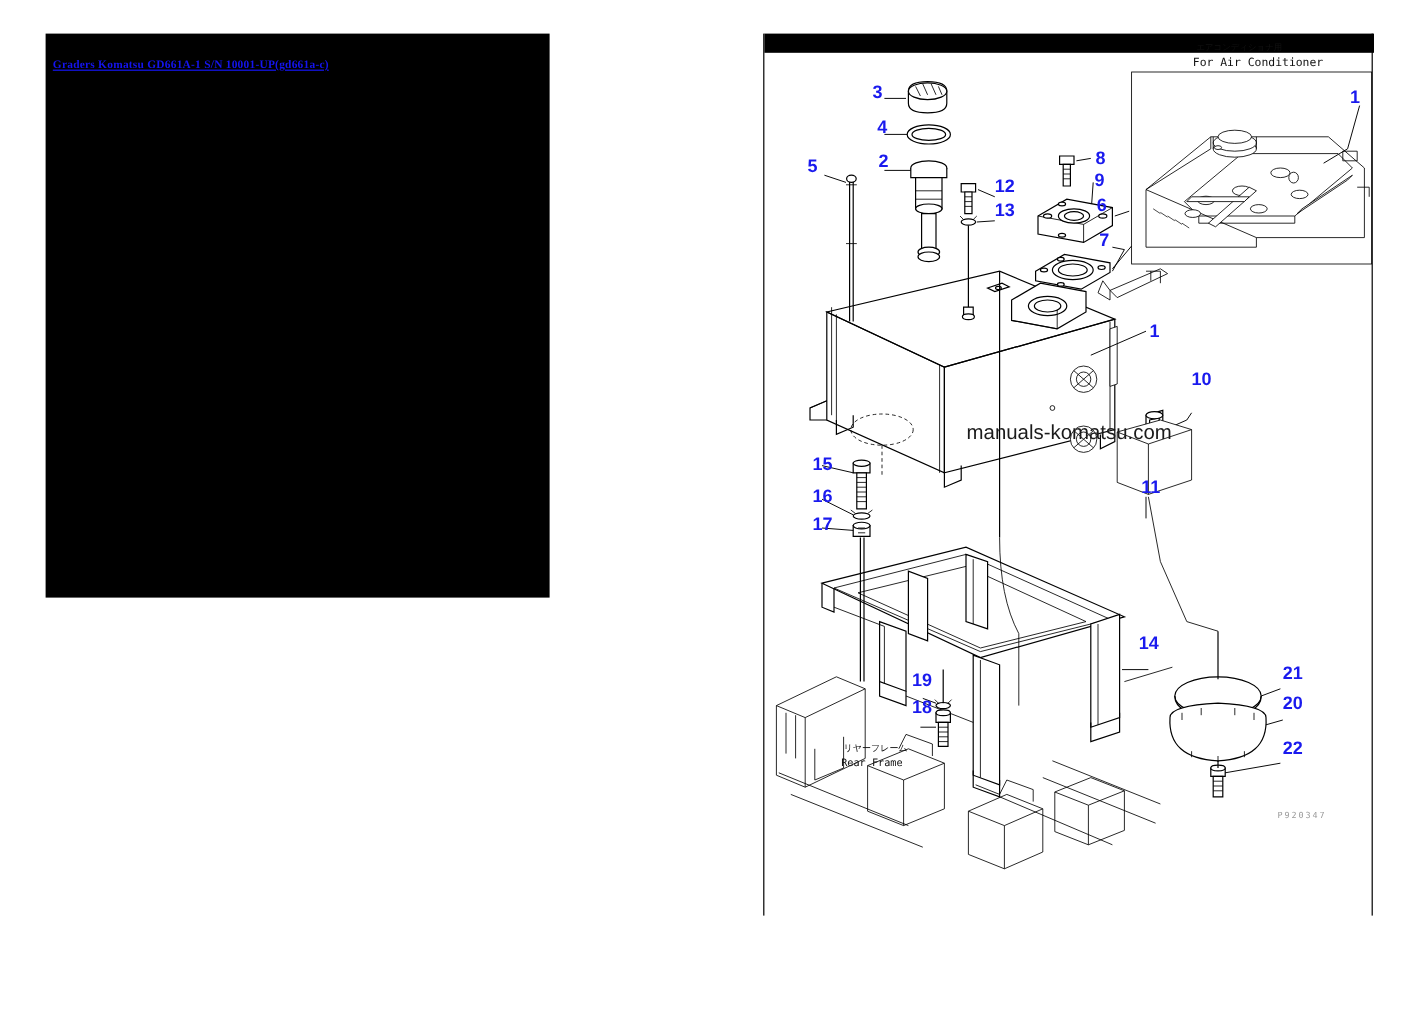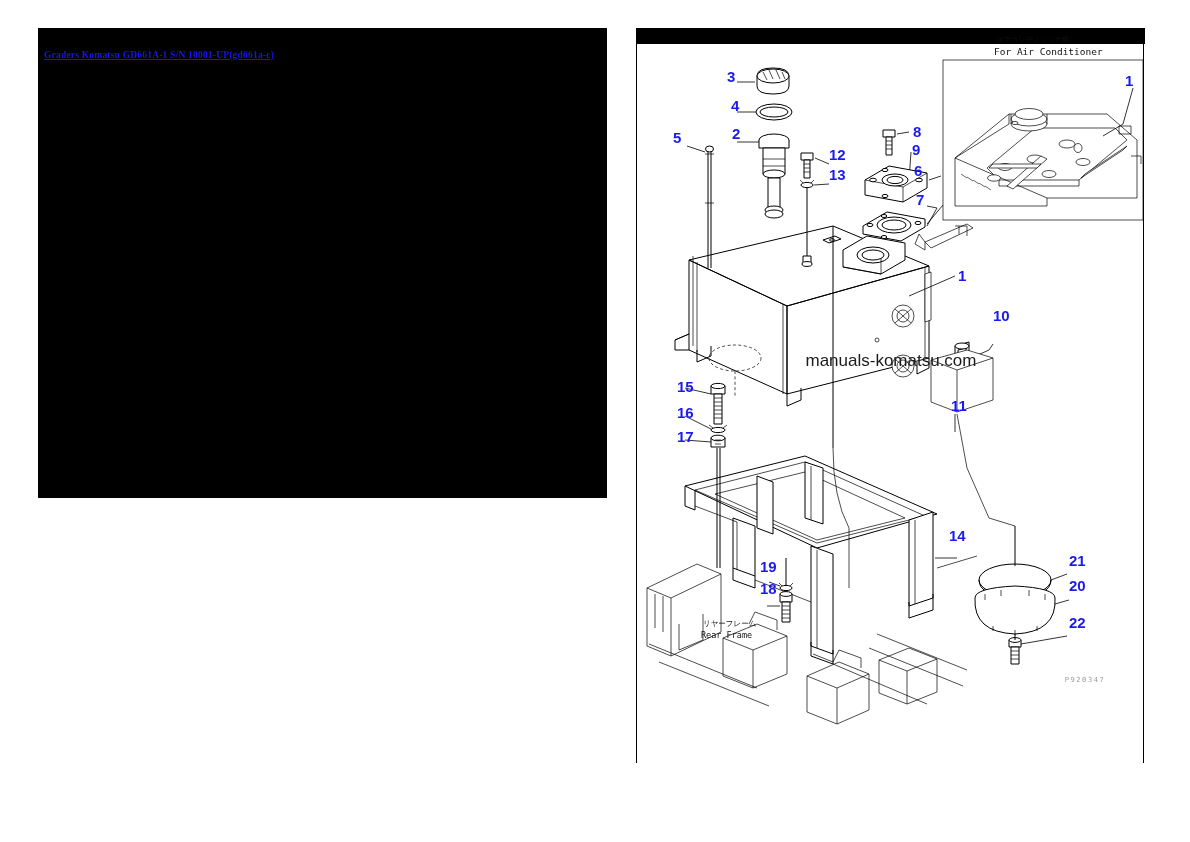--- a/index.html
+++ b/index.html
@@ -7,21 +7,21 @@
   body{
     width:1190px;height:842px;
     background:#ffffff;
     font-family:"Liberation Sans", sans-serif;
     overflow:hidden;
     position:relative;
   }
   
   #left-panel{
     position:absolute;left:38px;top:28px;
-    width:569px;height:470px;
+    width:420px;height:470px;
     background:#000000;
   }
   #catalog-link{
     position:absolute;left:6px;top:22px;
     color:#1414f0;
     font-family:"Liberation Serif", serif;
     font-size:9.5px;
     font-weight:bold;
     text-decoration:underline;
     letter-spacing:.2px;

